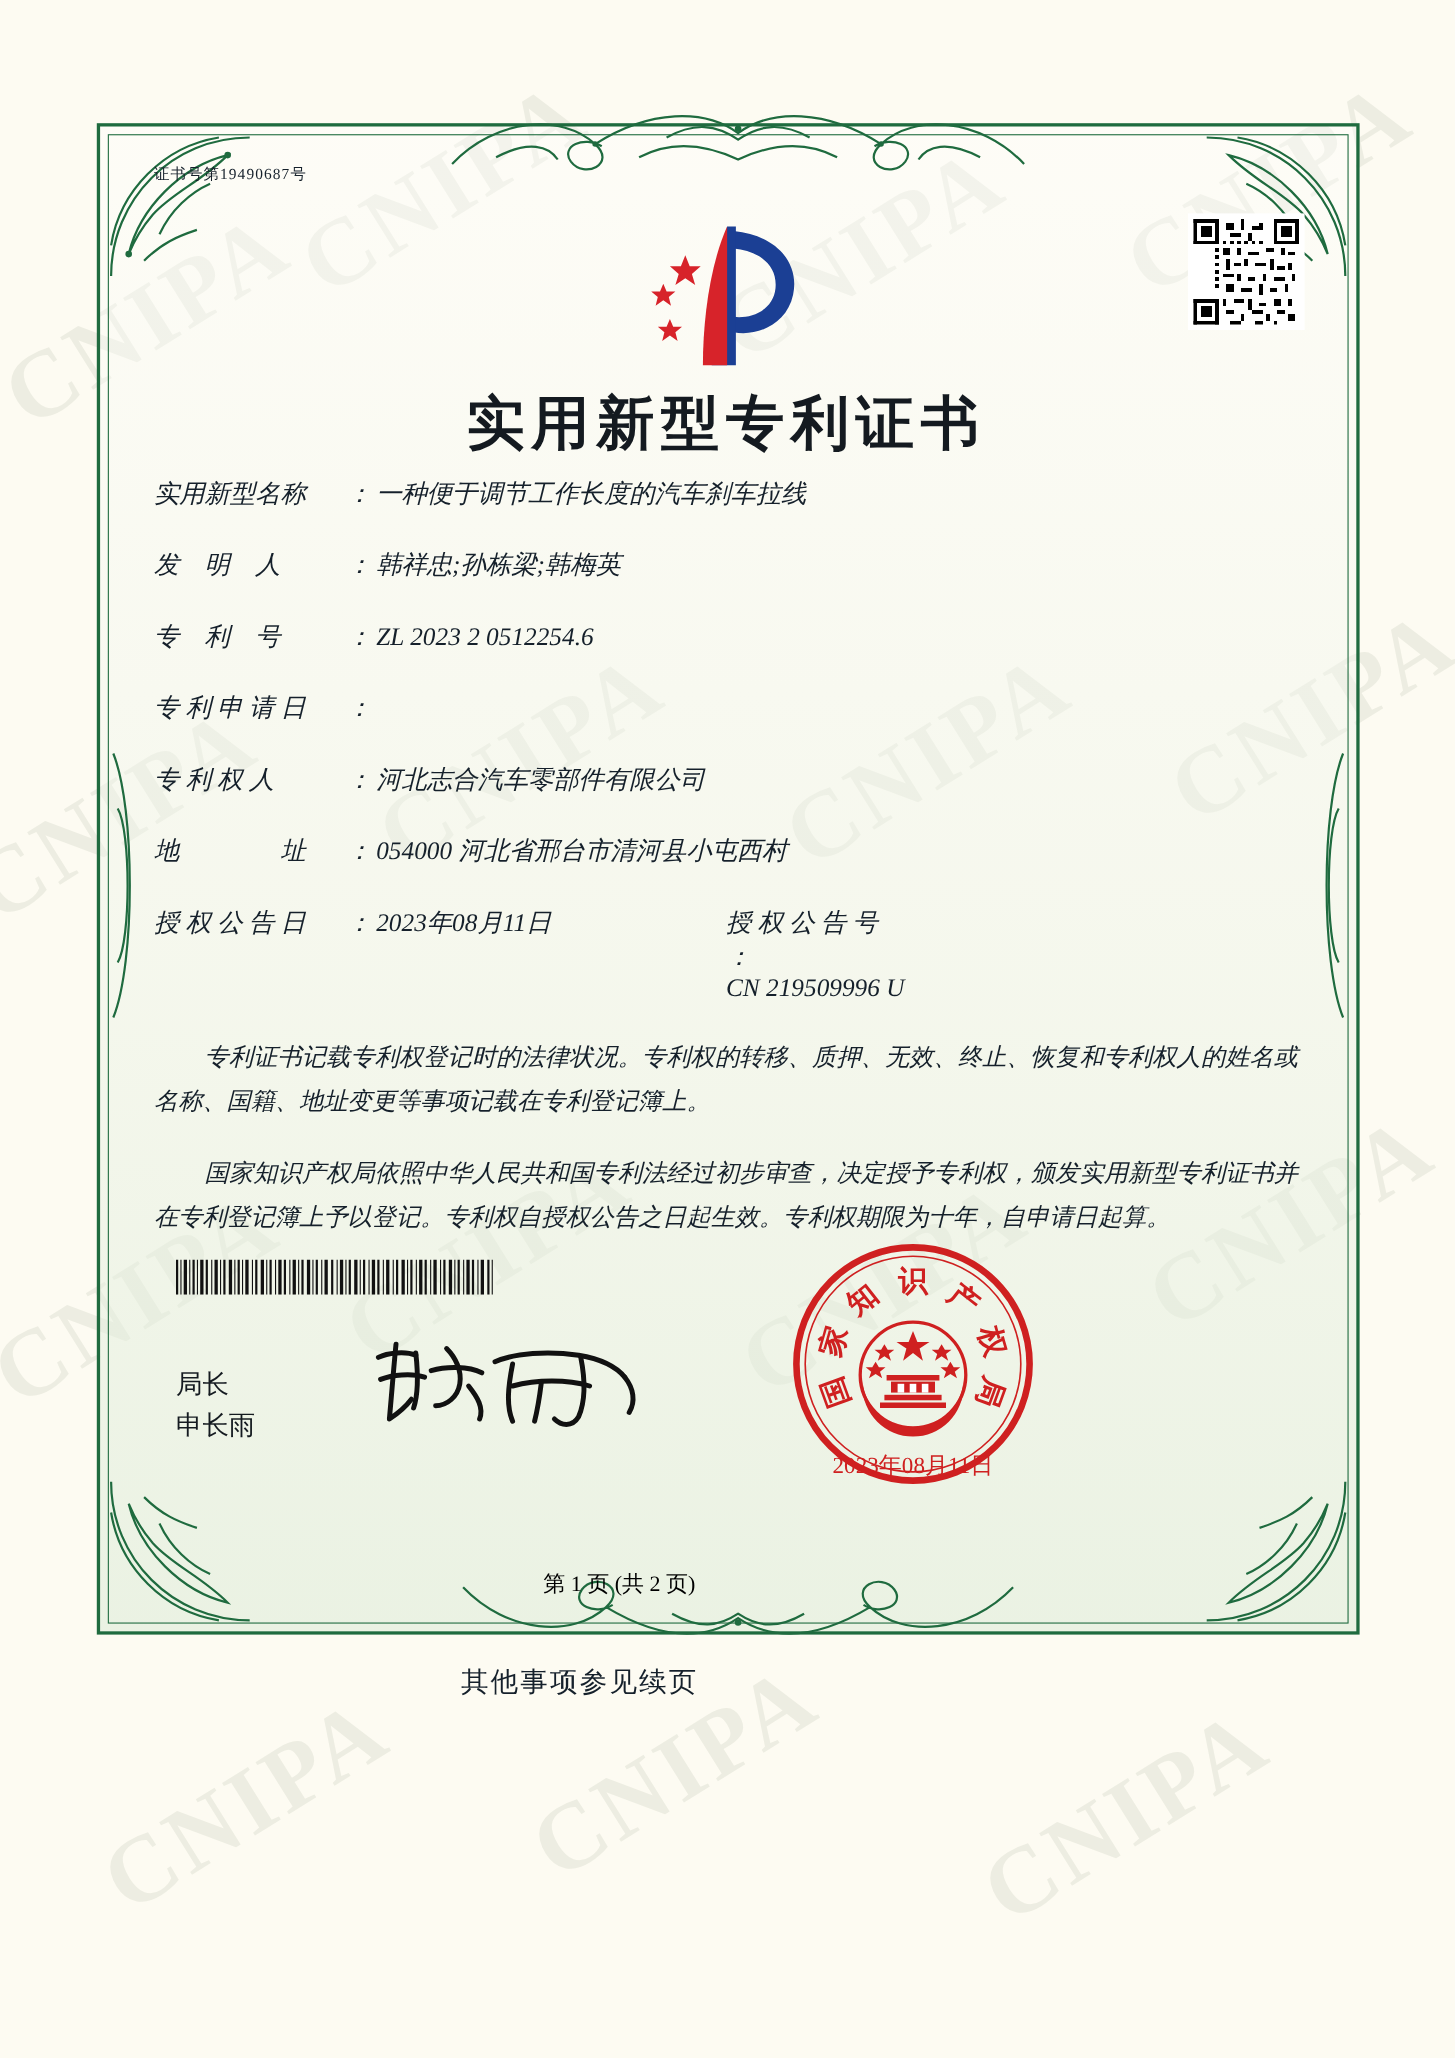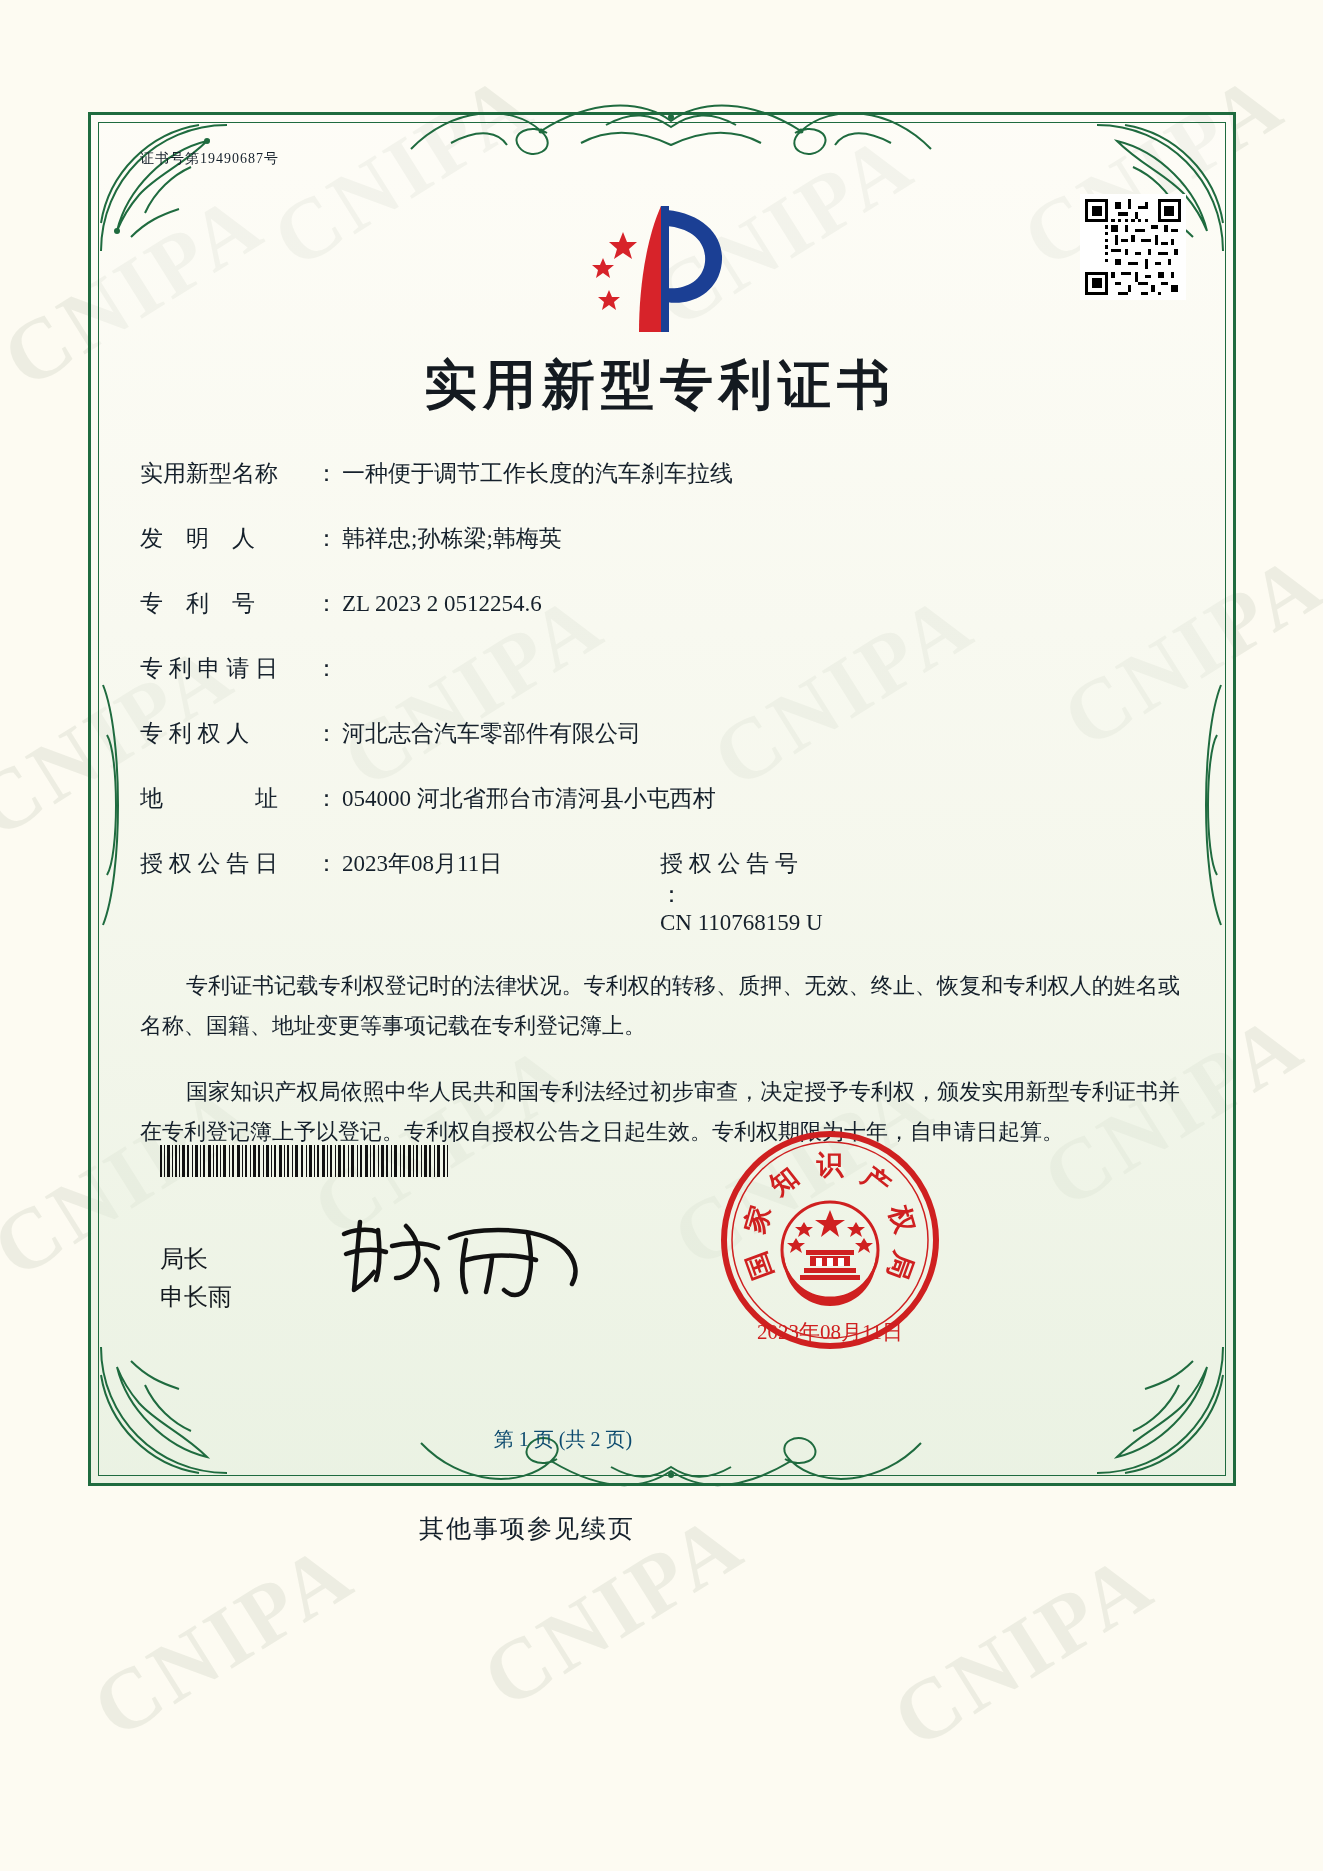--- a/index.html
+++ b/index.html
@@ -108,22 +108,23 @@
     font-size: 53px;
     font-weight: 700;
     letter-spacing: 6px;
     color: #141a20;
     font-family: "Liberation Serif", "DejaVu Serif", serif;
   }
 
   .fields {
     position: absolute;
     left: 0;
-    top: 308px;
+    top: 283px;
     width: 1040px;
+    font-style: italic;
   }
 
   .field-row {
     display: flex;
     align-items: baseline;
     margin-bottom: 34px;
     font-size: 23px;
     color: #15202b;
   }
   .f-label {
@@ -212,21 +213,21 @@
     letter-spacing: 0px;
   }
 
   .page-no {
     position: absolute;
     left: 0;
     top: 1426px;
     width: 1126px;
     text-align: center;
     font-size: 20px;
-    color: #0c4a6e;
+    color: #000000;
   }
 
   .footer-note {
     position: absolute;
     left: 0;
     top: 1512px;
     width: 1054px;
     text-align: center;
     font-size: 25px;
     letter-spacing: 2px;
@@ -490,21 +491,21 @@
 
       <div class="two-col">
         <span class="c1">
           <span class="f-label">授 权 公 告 日</span>
           <span class="f-colon">：</span>
           <span>2023年08月11日</span>
         </span>
         <span class="c2">
           <span>授 权 公 告 号</span>
           <span class="f-colon">：</span>
-          <span>CN 110768159 U</span>
+          <span>CN 219509996 U</span>
         </span>
       </div>
 
       <div class="para">专利证书记载专利权登记时的法律状况。专利权的转移、质押、无效、终止、恢复和专利权人的姓名或名称、国籍、地址变更等事项记载在专利登记簿上。</div>
       <div class="para">国家知识产权局依照中华人民共和国专利法经过初步审查，决定授予专利权，颁发实用新型专利证书并在专利登记簿上予以登记。专利权自授权公告之日起生效。专利权期限为十年，自申请日起算。</div>
     </div>
   </div>
 
   <svg class="barcode" viewBox="0 0 290 32" preserveAspectRatio="none">
     <g fill="#111">

